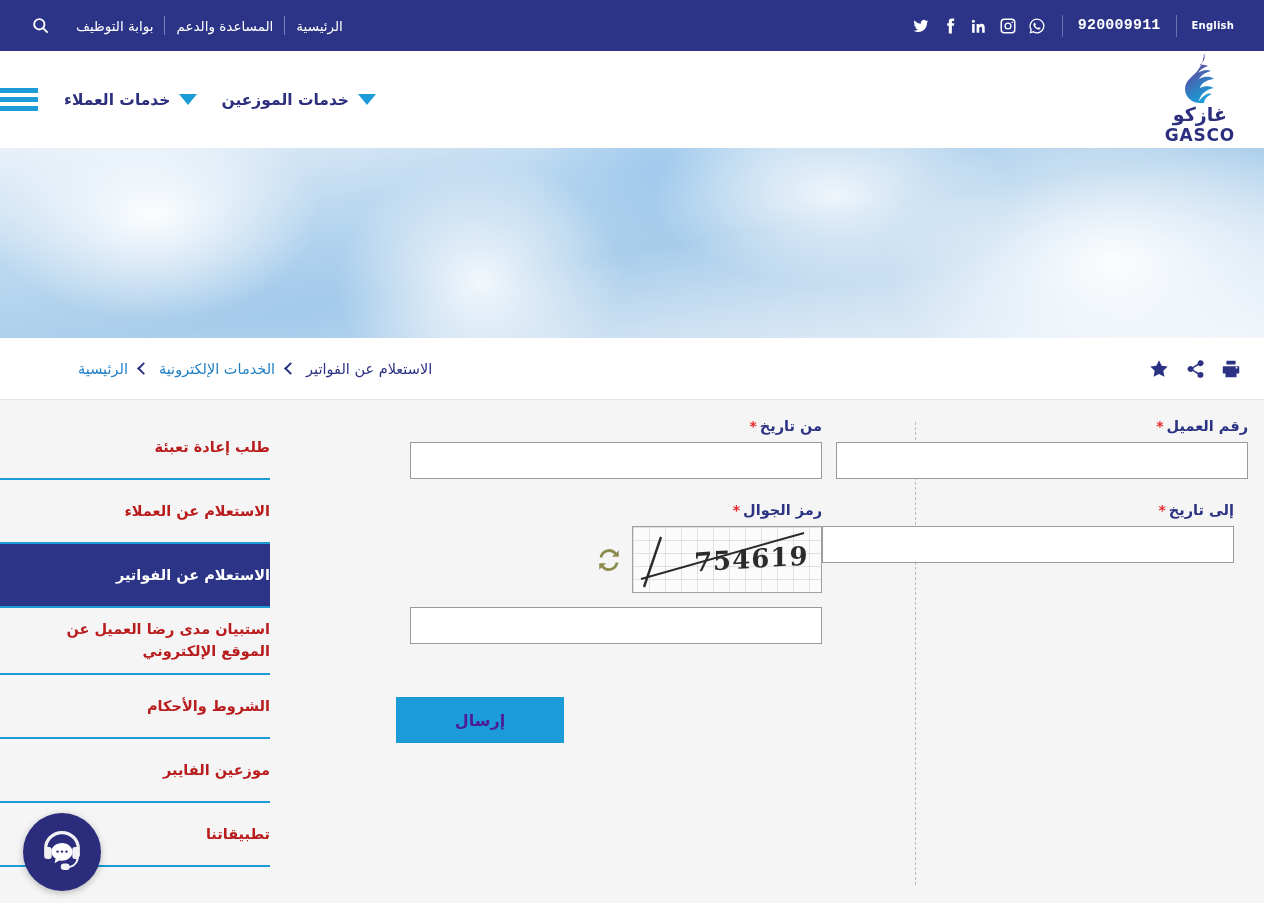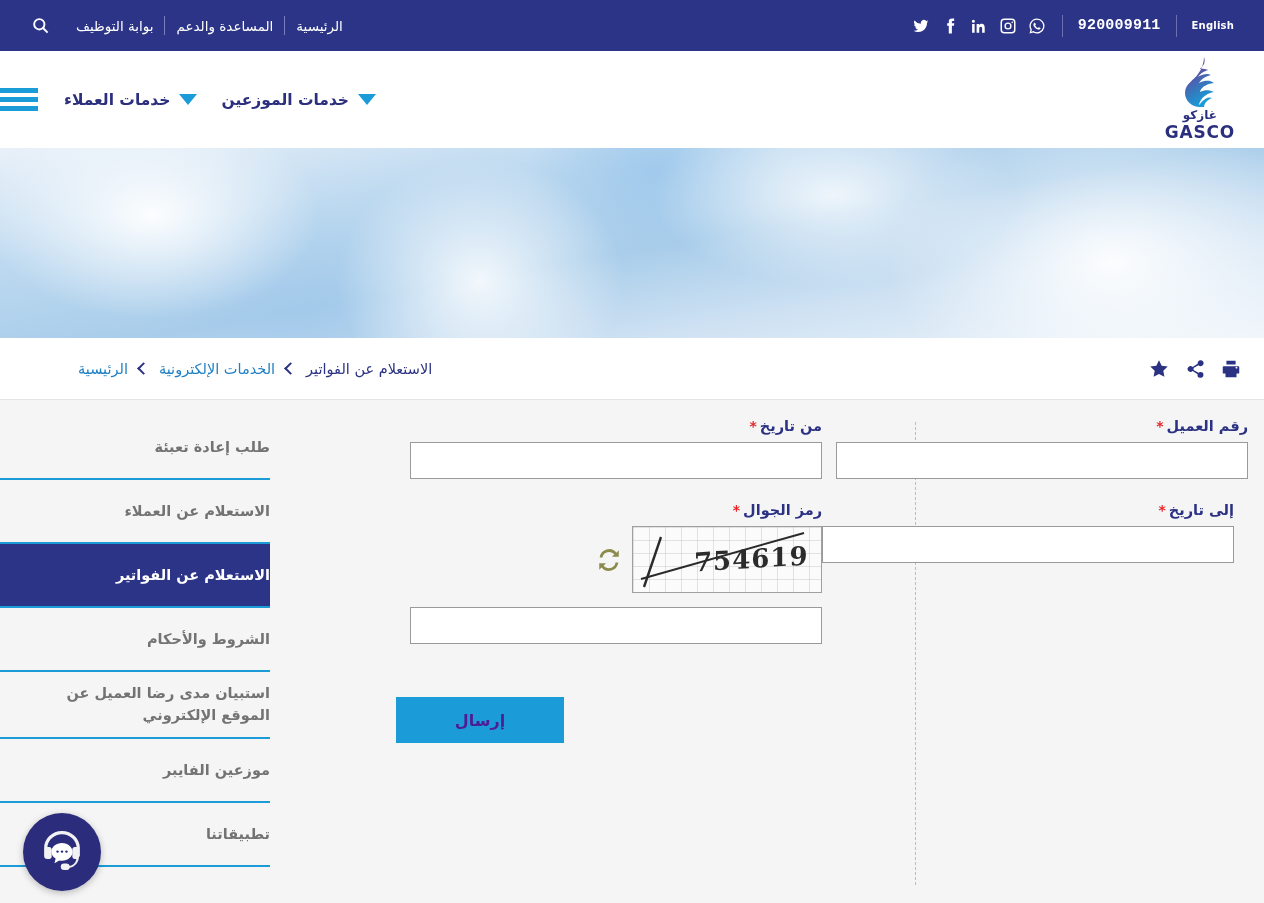--- a/index.html
+++ b/index.html
@@ -55,21 +55,21 @@
   
   .header {
     height: 97px; background: #ffffff;
     display: flex; align-items: center;
     justify-content: space-between;
     padding: 0 15px 0 0;
     position: relative; z-index: 15;
   }
   .logo { display: flex; flex-direction: column; align-items: center; padding-right: 14px; cursor: pointer; }
   .logo-mark { width: 42px; height: 52px; }
-  .logo-ar { font-size: 12px; font-weight: bold; color: #2b2f7e; margin-top: 1px; letter-spacing: .5px; line-height: 1; }
+  .logo-ar { font-size: 19px; font-weight: bold; color: #2b2f7e; margin-top: 1px; letter-spacing: .5px; line-height: 1; }
   .logo-en { font-size: 17px; font-weight: bold; color: #2b2f7e; letter-spacing: .8px; line-height: 1.3; }
 
   .mainnav { display: flex; align-items: center; gap: 0; }
   .nav-item {
     display: flex; align-items: center; gap: 9px;
     color: #2b2f7e; font-size: 15.5px; font-weight: bold;
     cursor: pointer; padding: 0 12px; white-space: nowrap;
   }
   .caret {
     width: 0; height: 0;
@@ -122,21 +122,21 @@
   .divider-v {
     position: absolute; right: 348px; top: 22px; bottom: 13px;
     width: 0; border-right: 1px dashed #bcbcbc;
   }
 
   
   .sidebar { width: 270px; margin: 16px 63px 0 0; flex: 0 0 270px; }
   .side-item {
     display: flex; align-items: center; justify-content: flex-start;
     min-height: 64px; padding: 10px 0 10px 22px;
-    font-size: 14.5px; font-weight: bold; color: #737373;
+    font-size: 14.5px; font-weight: bold; color: #b91c1c;
     border-bottom: 2px solid #1b9bd8;
     cursor: pointer; line-height: 1.55; text-align: right;
   }
   .side-item.active {
     background: #2c3488; color: #ffffff;
   }
   .side-item .lbl { width: 100%; }
 
   
   .formwrap { flex: 1; padding: 18px 0 0 0; position: relative; }
@@ -378,24 +378,24 @@
     <div class="side-item">
       <span class="lbl">طلب إعادة تعبئة</span>
     </div>
     <div class="side-item">
       <span class="lbl">الاستعلام عن العملاء</span>
     </div>
     <div class="side-item active">
       <span class="lbl">الاستعلام عن الفواتير</span>
     </div>
     <div class="side-item">
+      <span class="lbl">استبيان مدى رضا العميل عن الموقع الإلكتروني</span>
+    </div>
+    <div class="side-item">
       <span class="lbl">الشروط والأحكام</span>
-    </div>
-    <div class="side-item">
-      <span class="lbl">استبيان مدى رضا العميل عن الموقع الإلكتروني</span>
     </div>
     <div class="side-item">
       <span class="lbl">موزعين الفايبر</span>
     </div>
     <div class="side-item">
       <span class="lbl">تطبيقاتنا</span>
     </div>
   </div>
 </div>
 

